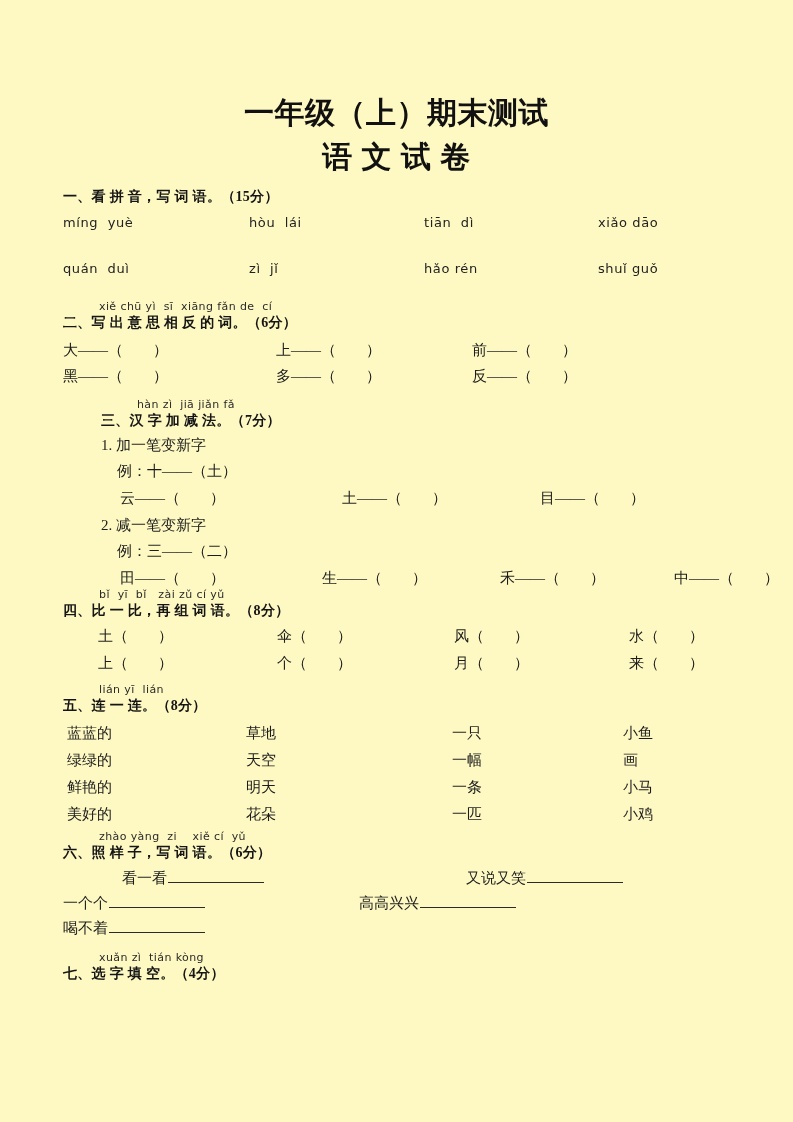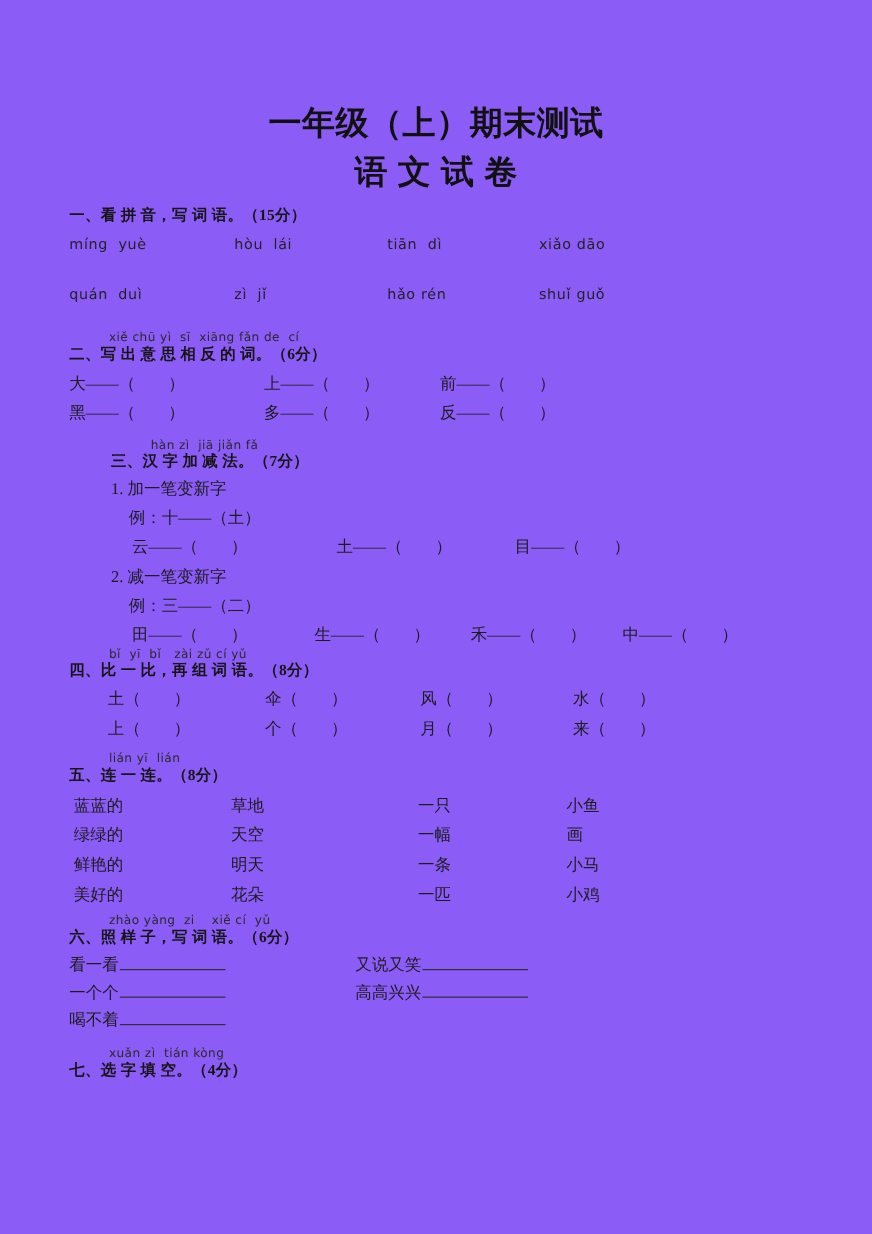--- a/index.html
+++ b/index.html
@@ -1,38 +1,38 @@
 <!DOCTYPE html>
 <html><head>
 <meta charset="utf-8">
 <style>
   html,body{margin:0;padding:0;background:#e8e8e8;}
   .page{
-    width:793px;height:1122px;margin:0 auto;background:#8b5cf6;
+    width:793px;height:1122px;margin:0 auto;background:#fef9c3;
     color:#1c1c1c;position:relative;overflow:hidden;
     font-family:"Liberation Serif","DejaVu Serif",serif;
     box-sizing:border-box;padding:95px 63px 0 63px;
   }
   .title1,.title2{
     text-align:center;font-family:"Liberation Sans","DejaVu Sans",sans-serif;
     font-weight:bold;font-size:30px;line-height:36px;white-space:pre;
     letter-spacing:0.5px;color:#111;
   }
   .title2{margin-top:8px;}
   .sec{position:relative;}
   .py{
     font-family:"DejaVu Sans","Liberation Sans",sans-serif;
     font-size:11px;line-height:13px;letter-spacing:0.4px;
     margin-left:36px;white-space:pre;color:#2a2a2a;
   }
   .hd{
     margin:0;font-size:14px;font-weight:bold;line-height:20px;
     white-space:pre;color:#151515;letter-spacing:0.3px;
   }
-  .row{display:grid;font-size:15px;line-height:19px;white-space:pre;}
+  .row{display:grid;font-size:15px;line-height:19px;white-space:pre;gap:36px;}
   .row>span{display:block;}
   .pyrow{
     font-family:"DejaVu Sans","Liberation Sans",sans-serif;
     font-size:13px;line-height:18px;letter-spacing:0.6px;color:#222;
   }
   .g1{grid-template-columns:150px 139px 138px 1fr;}
   .g2{grid-template-columns:177px 160px 1fr;}
   .g3a{grid-template-columns:186px 162px 1fr;padding-left:19px;}
   .g3b{grid-template-columns:166px 142px 138px 1fr;padding-left:19px;}
   .g4{grid-template-columns:143px 141px 139px 1fr;padding-left:35px;}
@@ -41,21 +41,21 @@
   .sub{font-size:15px;line-height:19px;white-space:pre;}
   .ex{font-size:15px;line-height:19px;white-space:pre;padding-left:16px;}
   .blank{
     display:inline-block;width:96px;height:1em;
     border-bottom:1.4px solid #2a2a2a;margin-left:1px;
   }
   
   .mt-s1{margin-top:12px;}
   .mt7{margin-top:7px;}  .mt8{margin-top:8px;}  .mt5{margin-top:5px;}
   .mt6{margin-top:6px;}  .mt28{margin-top:28px;} .mt34{margin-top:22px;}
-  .mt12{margin-top:12px;margin-left:38px;} .mt10{margin-top:10px;} .mt3{margin-top:3px;}
+  .mt12{margin-top:12px;margin-left:38px;} .mt10{margin-top:10px;} .mt3{margin-top:3px;text-align:center;}
   .mt0{margin-top:0;}
 </style>
 </head>
 <body>
 
 <div class="page">
 
   <div class="title1">一年级（上）期末测试</div>
   <div class="title2">语 文 试 卷</div>
 

